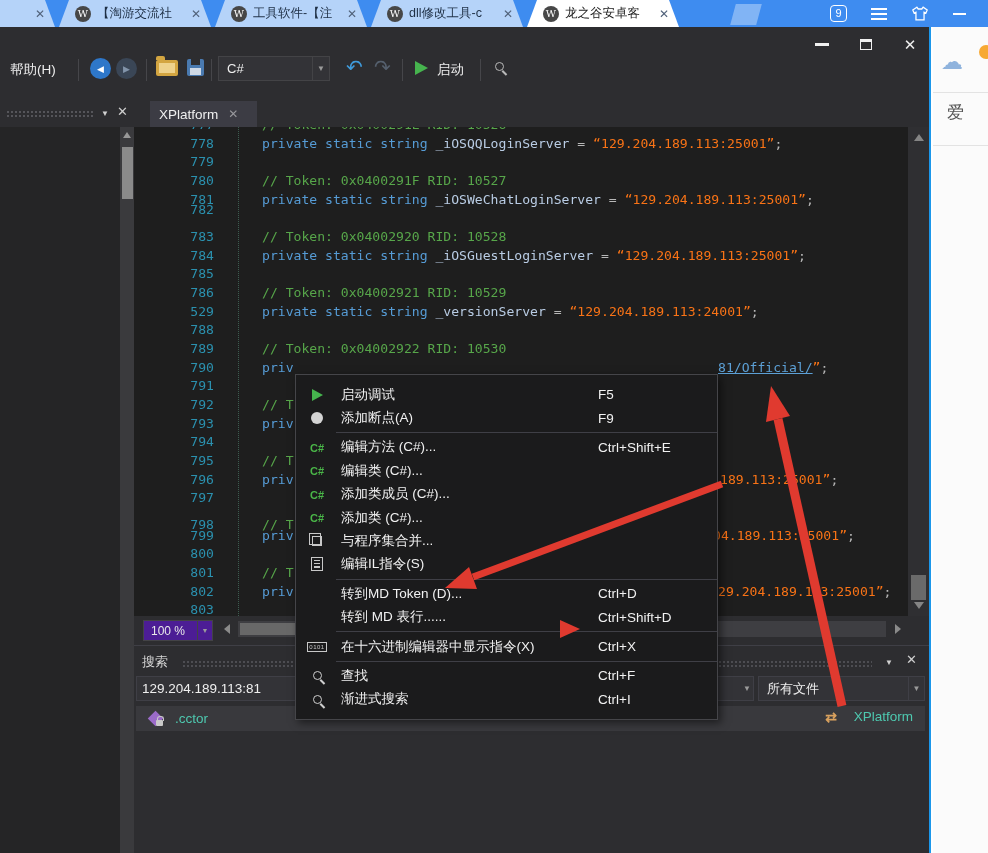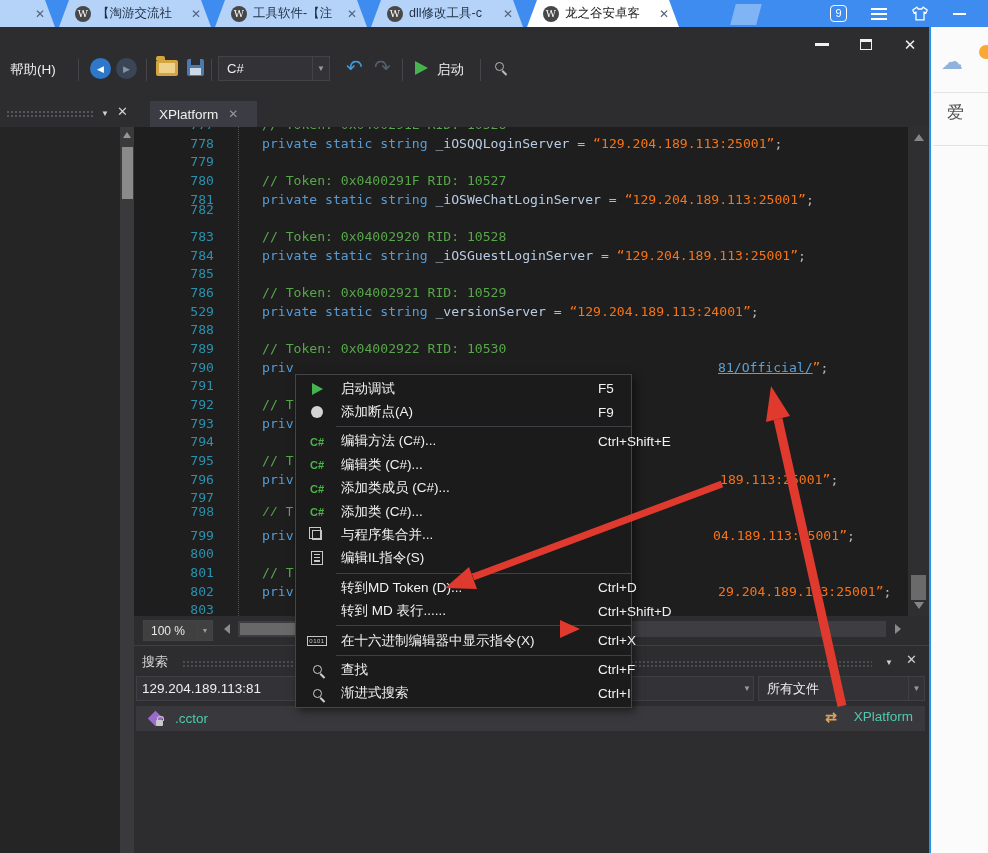--- a/index.html
+++ b/index.html
@@ -99,21 +99,21 @@
   .lnk { color:#5ca0d6; text-decoration:underline; }
 
   
   .vscroll { position:absolute; left:908px; top:100px; width:21px; height:489px; background:#2f2f32; }
   .vs-up { position:absolute; left:6px; top:7px; width:0; height:0; border-bottom:7px solid #858585;
            border-left:5px solid transparent; border-right:5px solid transparent; }
   .vs-thumb { position:absolute; left:3px; top:448px; width:15px; height:25px; background:#6a6a6a; }
   .vs-down { position:absolute; left:6px; bottom:7px; width:0; height:0; border-top:7px solid #858585;
            border-left:5px solid transparent; border-right:5px solid transparent; }
   .bottombar { position:absolute; left:134px; top:589px; width:795px; height:29px; background:#2d2d30; }
-  .zoom-combo { position:absolute; left:9px; top:4px; width:70px; height:21px; background:#404040;
+  .zoom-combo { position:absolute; left:9px; top:4px; width:70px; height:21px; background:#4c1d95;
                 border:1px solid #434346; color:#e8e8e8; font-size:12px; display:flex; align-items:center; padding-left:7px; }
   .zoom-combo .dd { position:absolute; right:0; top:0; width:15px; height:100%; border-left:1px solid #434346;
                 display:flex; align-items:center; justify-content:center; color:#9a9a9a; font-size:7px; }
   .hs-left { position:absolute; left:90px; top:8px; width:0; height:0; border-right:6px solid #8a8a8a;
              border-top:5px solid transparent; border-bottom:5px solid transparent; }
   .hs-track { position:absolute; left:104px; top:5px; width:648px; height:16px; background:#3e3e42; }
   .hs-thumb { position:absolute; left:2px; top:2px; width:70px; height:12px; background:#686868; }
   .hs-right { position:absolute; right:28px; top:8px; width:0; height:0; border-left:6px solid #8a8a8a;
              border-top:5px solid transparent; border-bottom:5px solid transparent; }
 
@@ -146,22 +146,22 @@
 
   
   .sliver { position:absolute; left:933px; top:27px; width:55px; height:826px; background:#fbfbfb; }
   .sl-cloud { position:absolute; left:8px; top:22px; font-size:22px; color:#8fb3dd; }
   .sl-line1 { position:absolute; left:0; top:65px; width:55px; height:1px; background:#e3e3e3; }
   .sl-love { position:absolute; left:14px; top:74px; color:#555; font-size:17px; }
   .sl-line2 { position:absolute; left:0; top:118px; width:55px; height:1px; background:#e3e3e3; }
   .sl-orange { position:absolute; left:46px; top:18px; width:14px; height:14px; border-radius:50%; background:#f7a934; }
 
   
-  .ctxmenu { position:absolute; left:295px; top:374px; width:337px; background:#1b1b1c;
-             border:1px solid #454549; box-shadow:3px 3px 8px rgba(0,0,0,.5); padding:2px 0; z-index:40; }
+  .ctxmenu { position:absolute; left:295px; top:374px; width:423px; background:#1b1b1c;
+             border:1px solid #454549; box-shadow:3px 3px 8px rgba(0,0,0,.5); padding:8px 0; z-index:40; }
   .menu-item { position:relative; height:23.4px; display:flex; align-items:center; color:#f1f1f1; font-size:13.5px; }
   .mi-icon { position:absolute; left:10px; width:22px; display:flex; align-items:center; justify-content:center; }
   .mi-label { position:absolute; left:45px; white-space:nowrap; }
   .mi-short { position:absolute; left:302px; white-space:nowrap; }
   .menu-sep { height:1px; background:#3f3f46; margin:2.5px 0 2.5px 40px; }
   .ic-play-icon { width:0; height:0; border-left:11px solid #46b44e; border-top:6.5px solid transparent;
                   border-bottom:6.5px solid transparent; }
   .ic-breakpoint-icon { width:12px; height:12px; border-radius:50%; background:#d4d4d4; }
   .ic-csharp-icon::after { content:"C#"; color:#4ab648; font-size:11px; font-weight:bold; }
   .ic-merge-icon { position:relative; width:10px; height:10px; border:1.4px solid #c8c8c8; background:#1b1b1c; }
@@ -286,21 +286,21 @@
         <div class="cl" style="top: 194.37px;"><span class="ln">788</span><span class="code-body"></span></div>
         <div class="cl" style="top: 213.04px;"><span class="ln">789</span><span class="code-body"><span class="cmt">// Token: 0x04002922 RID: 10530</span></span></div>
         <div class="cl" style="top: 231.71px;"><span class="ln">790</span><span class="code-body"><span class="kw">priv</span></span><span class="rfrag" style="left: 584px;"><span class="lnk">81/Official/</span><span class="str">”</span><span class="pn">;</span></span></div>
         <div class="cl" style="top: 250.38px;"><span class="ln">791</span><span class="code-body"></span></div>
         <div class="cl" style="top: 269.05px;"><span class="ln">792</span><span class="code-body"><span class="cmt">// T</span></span></div>
         <div class="cl" style="top: 287.72px;"><span class="ln">793</span><span class="code-body"><span class="kw">priv</span></span></div>
         <div class="cl" style="top: 306.39px;"><span class="ln">794</span><span class="code-body"></span></div>
         <div class="cl" style="top: 325.06px;"><span class="ln">795</span><span class="code-body"><span class="cmt">// T</span></span></div>
         <div class="cl" style="top: 343.73px;"><span class="ln">796</span><span class="code-body"><span class="kw">priv</span></span><span class="rfrag" style="left: 586px;"><span class="str">189.113:25001”</span><span class="pn">;</span></span></div>
         <div class="cl" style="top: 362.4px;"><span class="ln">797</span><span class="code-body"></span></div>
-        <div class="cl" style="top: 377px; font-family: Liberation Mono, monospace;"><span class="ln">798</span><span class="code-body"><span class="cmt">// T</span></span></div>
+        <div class="cl" style="top: 389px;"><span class="ln">798</span><span class="code-body"><span class="cmt">// T</span></span></div>
         <div class="cl" style="top: 399.74px;"><span class="ln">799</span><span class="code-body"><span class="kw">priv</span></span><span class="rfrag" style="left: 579px;"><span class="str">04.189.113:25001”</span><span class="pn">;</span></span></div>
         <div class="cl" style="top: 418.41px;"><span class="ln">800</span><span class="code-body"></span></div>
         <div class="cl" style="top: 437.08px;"><span class="ln">801</span><span class="code-body"><span class="cmt">// T</span></span></div>
         <div class="cl" style="top: 455.75px;"><span class="ln">802</span><span class="code-body"><span class="kw">priv</span></span><span class="rfrag" style="left: 584px;"><span class="str">29.204.189.113:25001”</span><span class="pn">;</span></span></div>
         <div class="cl" style="top: 474.42px;"><span class="ln">803</span><span class="code-body"></span></div>
       </div>
     <div class="vscroll">
       <div class="vs-up"></div>
       <div class="vs-thumb"></div>
       <div class="vs-down"></div>

